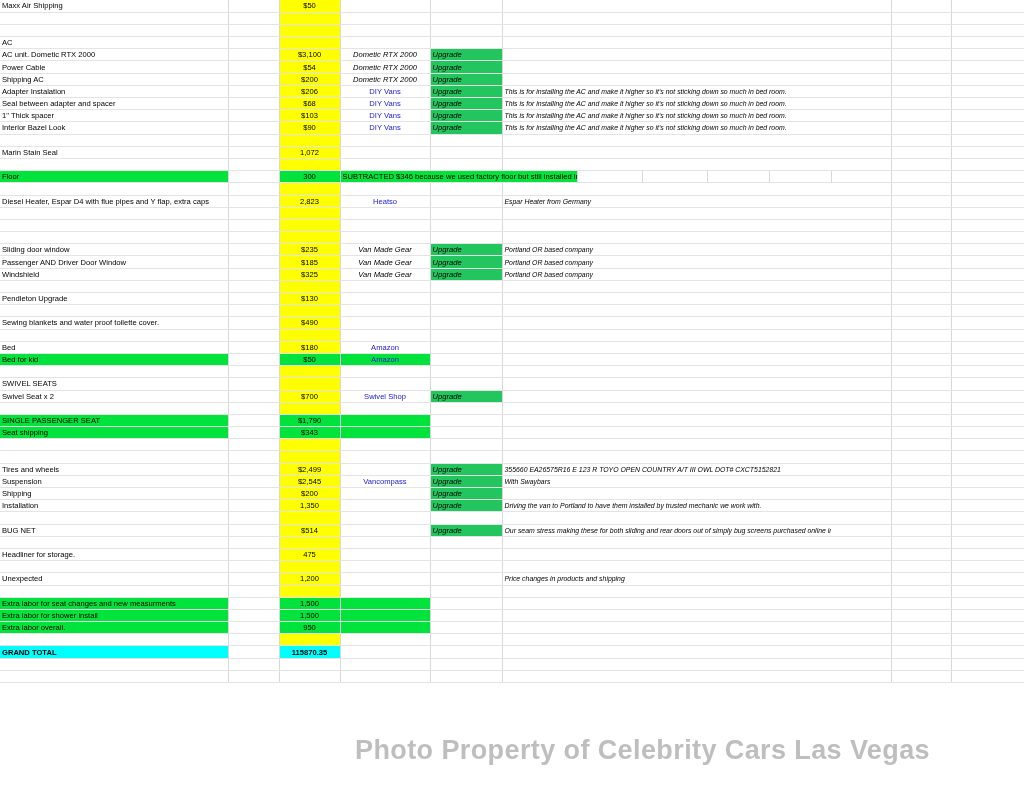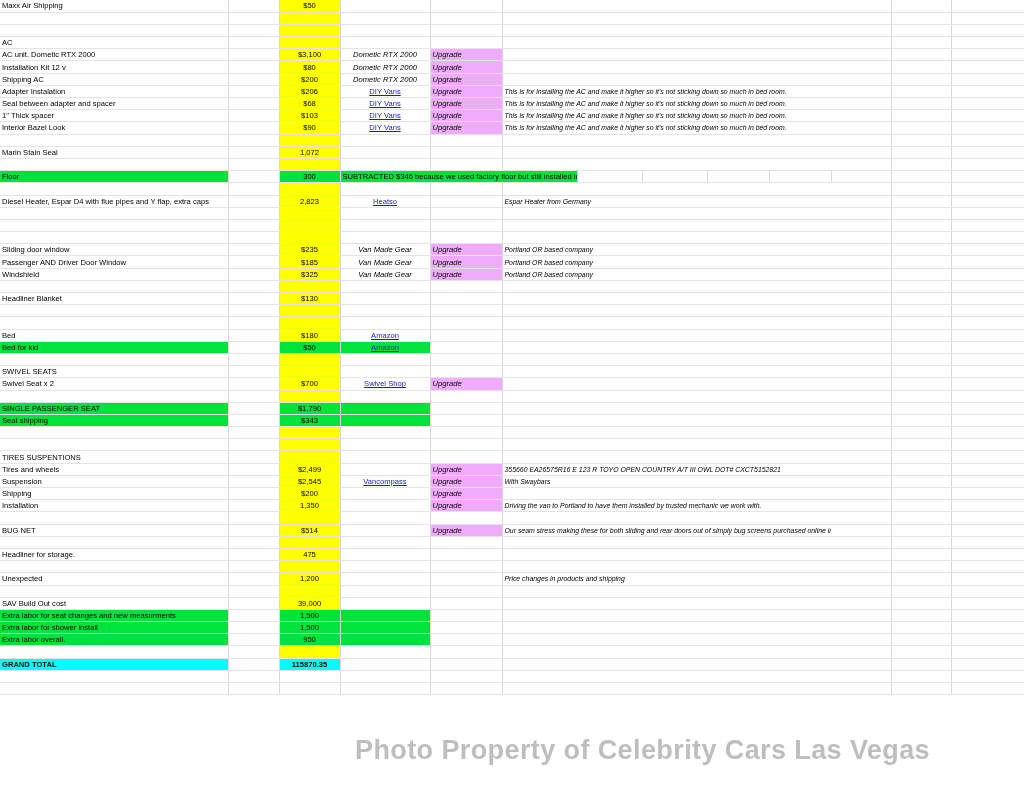--- a/index.html
+++ b/index.html
@@ -46,26 +46,26 @@
   col.c9 { width: 62px; }
   col.c10 { width: 60px; }
   col.c11 { width: 60px; }
   col.c12 { width: 73px; }
 
   .ta-l { text-align: left; }
   .ta-c { text-align: center; }
 
   .yellow { background: #ffff00; }
   .green  { background: #00e33c; }
-  .orange { background: #f0abfc; }
+  .orange { background: #22c55e; }
   .cyan   { background: #00ffff; }
 
   .ital { font-style: italic; }
   .bold { font-weight: bold; }
-  .link { color: #1a1ad0; text-decoration: underline; }
+  .link { color: #1a1ad0; }
   .tiny { font-size: 6.9px; }
 
   
   #watermark {
     position: absolute;
     left: 355px;
     top: 735px;
     font-family: "Liberation Sans", sans-serif;
     font-size: 27px;
     font-weight: bold;
@@ -145,23 +145,23 @@
           <td></td>
           <td class="ta-c yellow">$3,100</td>
           <td class="ta-c ital">Dometic RTX 2000</td>
           <td class="ta-l ital orange">Upgrade</td>
           <td class="ta-l ital tiny" colspan="5" style="border-right: none;"></td>
           <td></td>
           <td></td>
           <td></td>
         </tr>
         <tr>
-          <td class="ta-l ">Installation Kit 12 v</td>
-          <td></td>
-          <td class="ta-c yellow">$80</td>
+          <td class="ta-l ">Power Cable</td>
+          <td></td>
+          <td class="ta-c yellow">$54</td>
           <td class="ta-c ital">Dometic RTX 2000</td>
           <td class="ta-l ital orange">Upgrade</td>
           <td class="ta-l ital tiny" colspan="5" style="border-right: none;"></td>
           <td></td>
           <td></td>
           <td></td>
         </tr>
         <tr>
           <td class="ta-l ">Shipping AC</td>
           <td></td>
@@ -356,34 +356,45 @@
           <td></td>
           <td class="ta-c yellow"></td>
           <td class="ta-c"></td>
           <td class="ta-l ital"></td>
           <td class="ta-l ital tiny" colspan="5" style="border-right: none;"></td>
           <td></td>
           <td></td>
           <td></td>
         </tr>
         <tr>
-          <td class="ta-l ">Headliner Blanket</td>
+          <td class="ta-l ">Pendleton Upgrade</td>
           <td></td>
           <td class="ta-c yellow">$130</td>
           <td class="ta-c"></td>
           <td class="ta-l ital"></td>
           <td class="ta-l ital tiny" colspan="5" style="border-right: none;"></td>
           <td></td>
           <td></td>
           <td></td>
         </tr>
         <tr>
           <td class="ta-l "></td>
           <td></td>
           <td class="ta-c yellow"></td>
+          <td class="ta-c"></td>
+          <td class="ta-l ital"></td>
+          <td class="ta-l ital tiny" colspan="5" style="border-right: none;"></td>
+          <td></td>
+          <td></td>
+          <td></td>
+        </tr>
+        <tr>
+          <td class="ta-l ">Sewing blankets and water proof toilette cover.</td>
+          <td></td>
+          <td class="ta-c yellow">$490</td>
           <td class="ta-c"></td>
           <td class="ta-l ital"></td>
           <td class="ta-l ital tiny" colspan="5" style="border-right: none;"></td>
           <td></td>
           <td></td>
           <td></td>
         </tr>
         <tr>
           <td class="ta-l "></td>
           <td></td>
@@ -499,31 +510,20 @@
           <td></td>
           <td class="ta-c yellow"></td>
           <td class="ta-c"></td>
           <td class="ta-l ital"></td>
           <td class="ta-l ital tiny" colspan="5" style="border-right: none;"></td>
           <td></td>
           <td></td>
           <td></td>
         </tr>
         <tr>
-          <td class="ta-l ">TIRES SUSPENTIONS</td>
-          <td></td>
-          <td class="ta-c yellow"></td>
-          <td class="ta-c"></td>
-          <td class="ta-l ital"></td>
-          <td class="ta-l ital tiny" colspan="5" style="border-right: none;"></td>
-          <td></td>
-          <td></td>
-          <td></td>
-        </tr>
-        <tr>
           <td class="ta-l ">Tires and wheels</td>
           <td></td>
           <td class="ta-c yellow">$2,499</td>
           <td class="ta-c"></td>
           <td class="ta-l ital orange">Upgrade</td>
           <td class="ta-l ital tiny" colspan="5" style="border-right: none;">355660 EA26575R16 E 123 R TOYO OPEN COUNTRY A/T III OWL DOT# CXCT5152821</td>
           <td></td>
           <td></td>
           <td></td>
         </tr>
@@ -623,31 +623,20 @@
           <td class="ta-l ital"></td>
           <td class="ta-l ital tiny" colspan="5" style="border-right: none;">Price changes in products and shipping</td>
           <td></td>
           <td></td>
           <td></td>
         </tr>
         <tr>
           <td class="ta-l "></td>
           <td></td>
           <td class="ta-c yellow"></td>
-          <td class="ta-c"></td>
-          <td class="ta-l ital"></td>
-          <td class="ta-l ital tiny" colspan="5" style="border-right: none;"></td>
-          <td></td>
-          <td></td>
-          <td></td>
-        </tr>
-        <tr>
-          <td class="ta-l ">SAV Build Out cost</td>
-          <td></td>
-          <td class="ta-c yellow">39,000</td>
           <td class="ta-c"></td>
           <td class="ta-l ital"></td>
           <td class="ta-l ital tiny" colspan="5" style="border-right: none;"></td>
           <td></td>
           <td></td>
           <td></td>
         </tr>
         <tr>
           <td class="ta-l green">Extra labor for seat changes and new measurments</td>
           <td></td>

